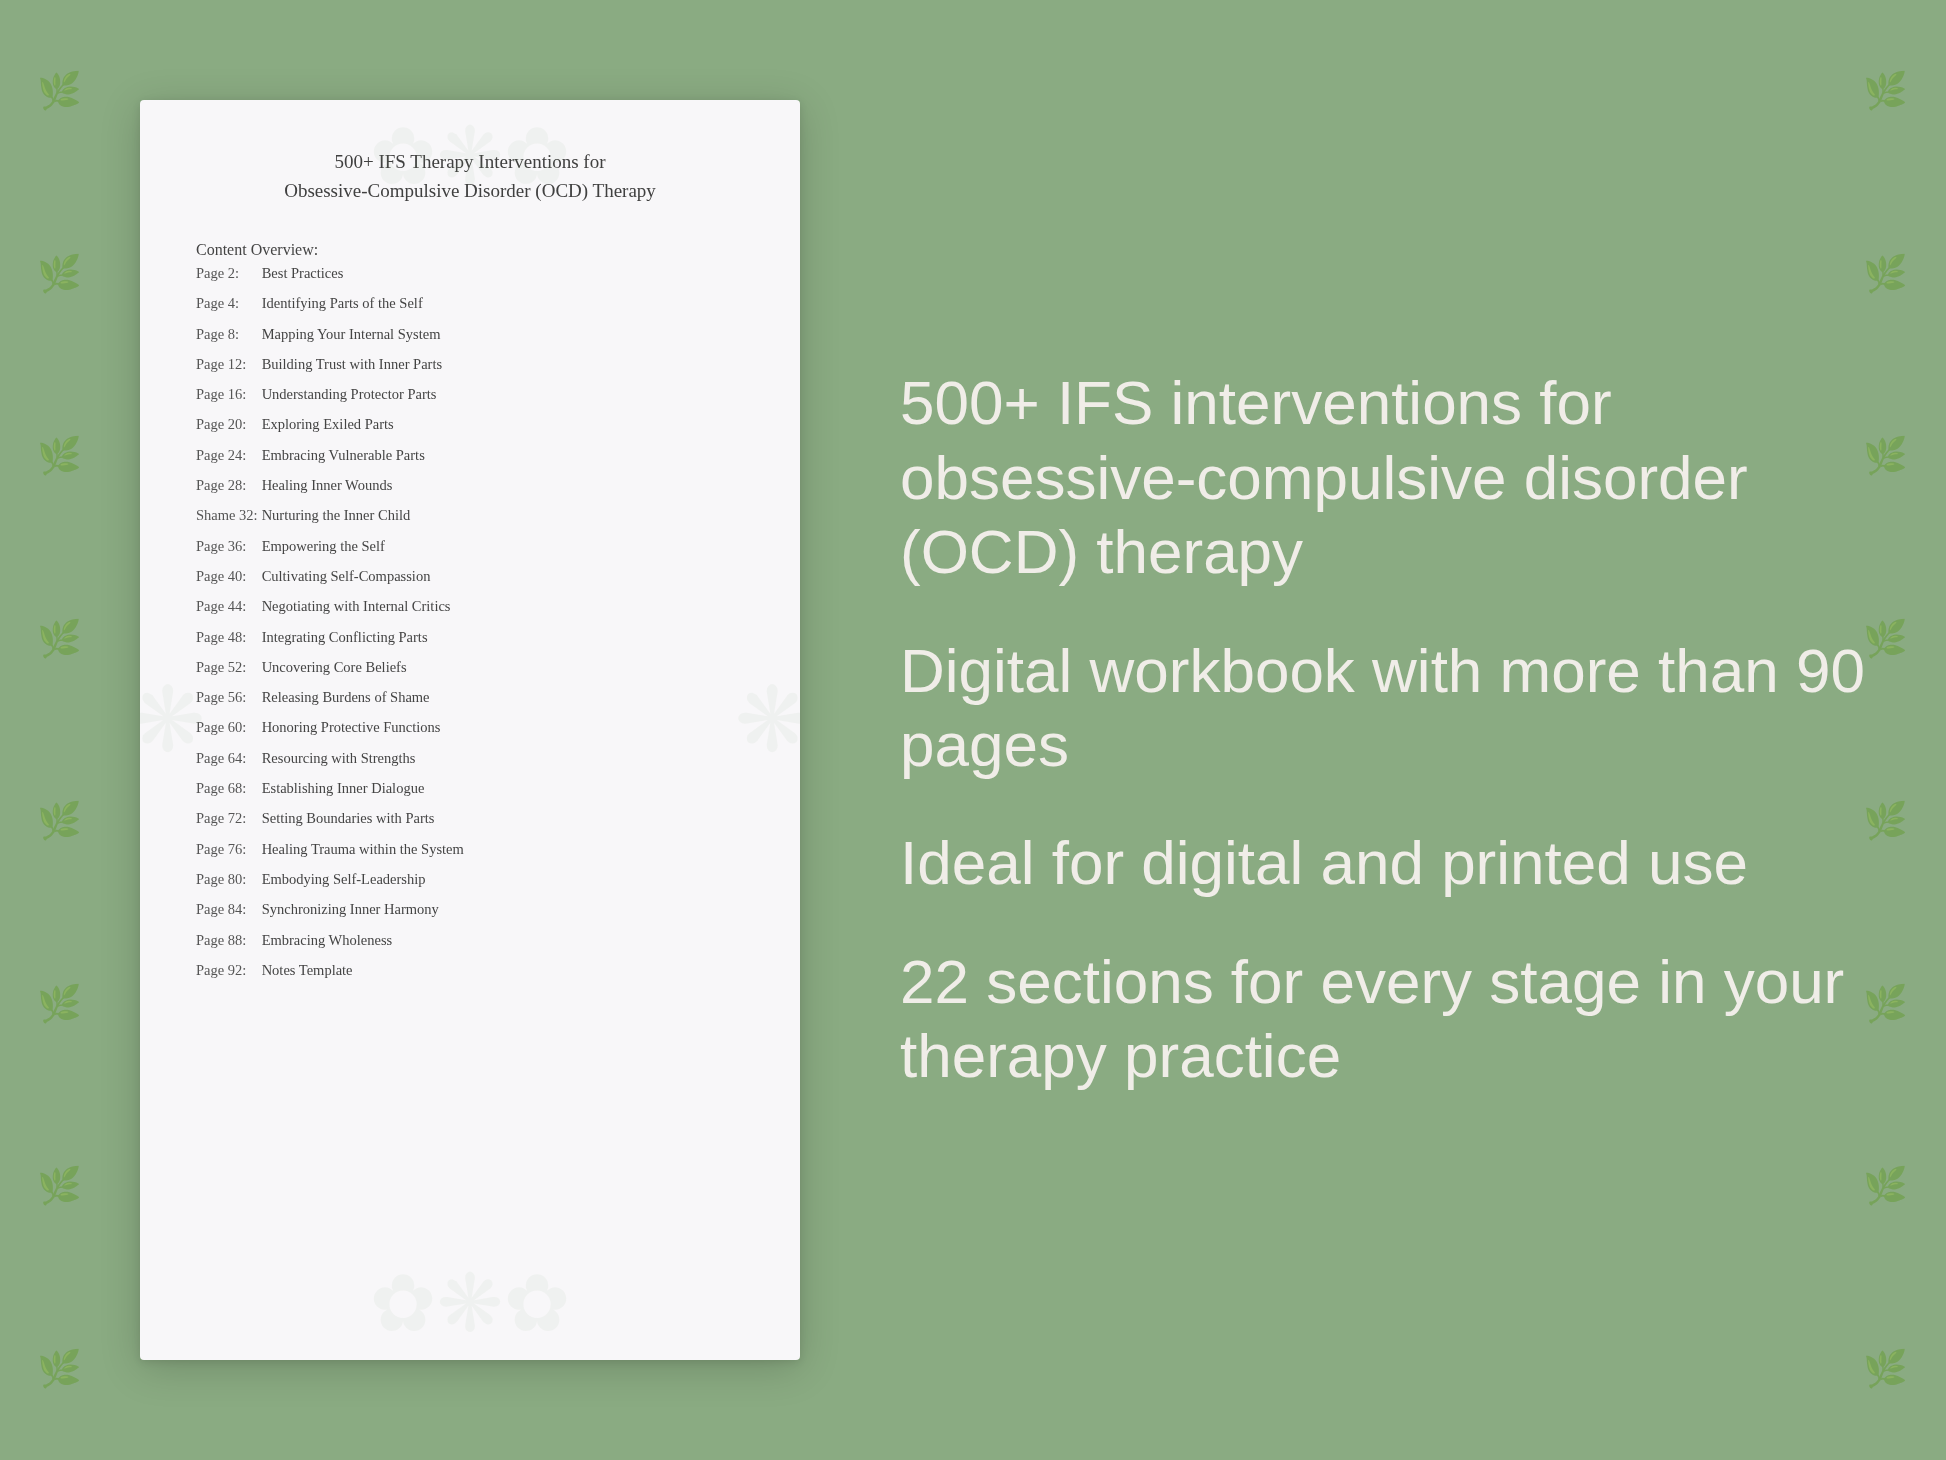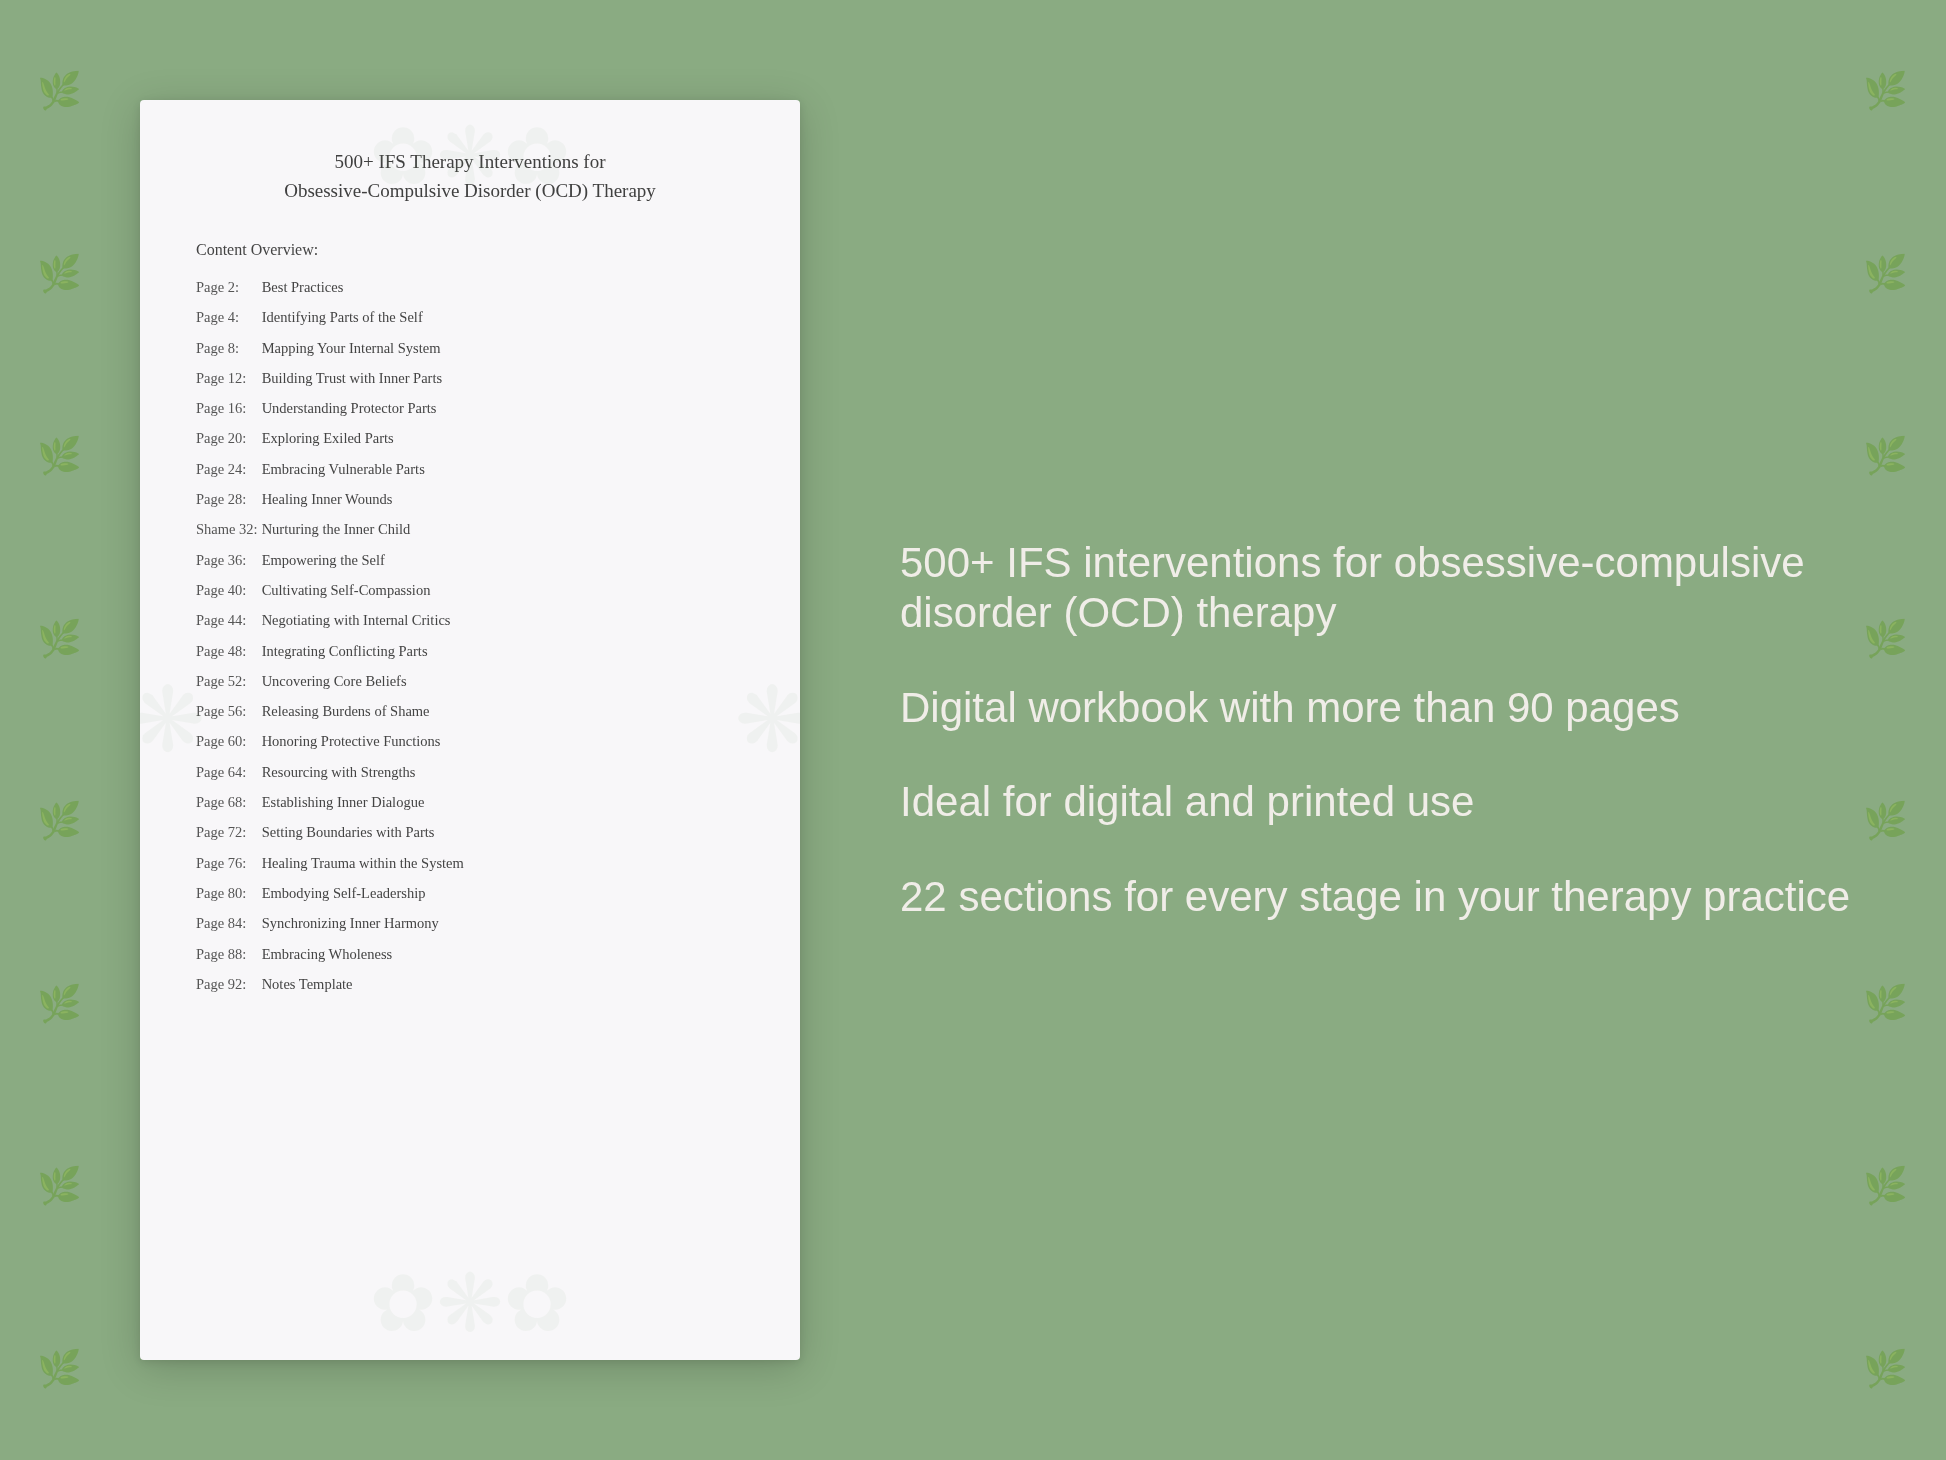--- a/index.html
+++ b/index.html
@@ -104,21 +104,21 @@
       font-family: Georgia, serif;
       line-height: 1.5;
       margin-bottom: 36px;
       font-weight: normal;
     }
 
     .content-overview-label {
       font-size: 16px;
       color: #444;
       font-family: Georgia, serif;
-      margin-bottom: 18px;
+      margin-bottom: 4px;
       font-weight: normal;
     }
 
     .toc-list {
       list-style: none;
       display: flex;
       flex-direction: column;
       gap: 10px;
     }
 
@@ -140,21 +140,21 @@
     .text-panel {
       flex: 1;
       display: flex;
       flex-direction: column;
       gap: 44px;
       padding-left: 20px;
     }
 
     .feature-text {
       font-family: 'Helvetica Neue', Helvetica, Arial, sans-serif;
-      font-size: 42px;
+      font-size: 62px;
       font-weight: 300;
       color: #f0ede8;
       line-height: 1.2;
     }
   </style>
 </head>
 <body>
 
 <div class="bg-decoration">
   <div class="leaf-side left">

